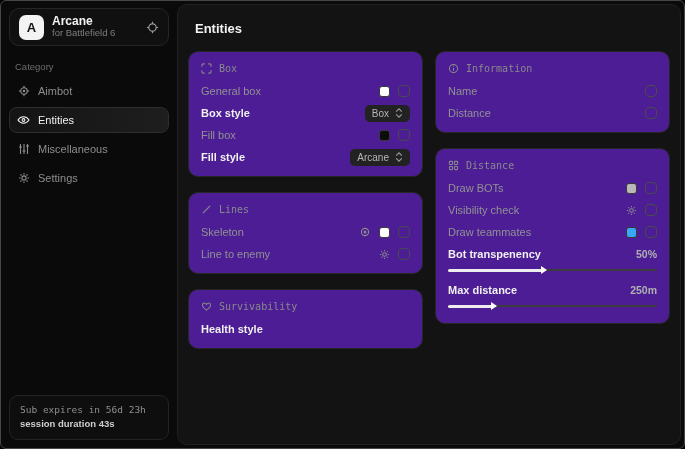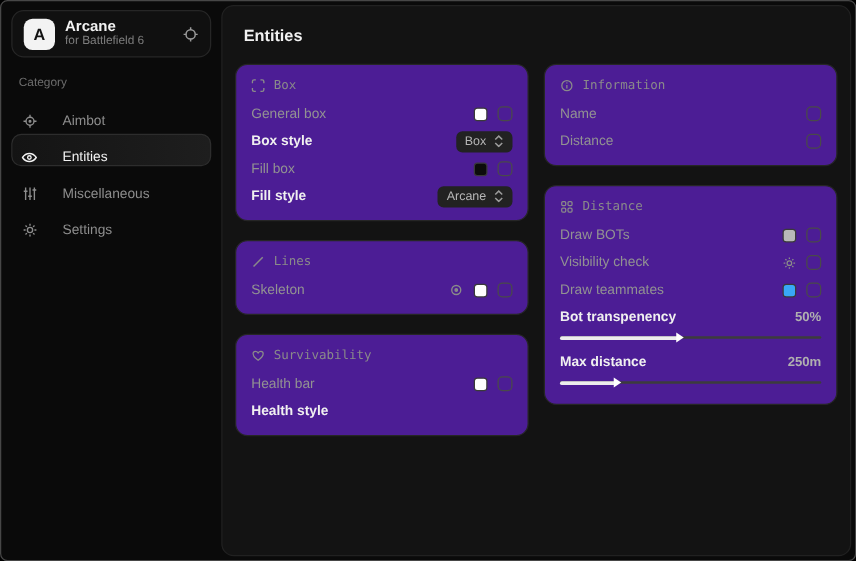--- a/index.html
+++ b/index.html
@@ -28,21 +28,21 @@
   }
   .happ { flex:1; line-height:1.15; }
   .hname { font-size:12px; font-weight:bold; color:#f2f2f2; }
   .hsub  { font-size:9.5px; color:#7e7e7e; }
   .hgear { color:#9a9a9a; display:flex; }
 
   .cat { margin:15px 0 6px 6px; font-size:9.5px; color:#6d6d6d; }
 
   .nav { display:flex; flex-direction:column; gap:3px; }
   .nitem {
-    height:26px; display:flex; align-items:flex-end; gap:20px;
+    height:26px; display:flex; align-items:center; gap:8px;
     padding:0 7px; border-radius:8px; border:1px solid transparent;
     color:#8d8d8d; font-size:11px; cursor:default;
   }
   .nitem.sel {
     background:linear-gradient(90deg,#141414,#1e1e1e);
     border-color:#2d2d2d; color:#f2f2f2;
   }
   .nicon { display:flex; width:13px; justify-content:center; }
 
   .spacer { flex:1; }
@@ -161,20 +161,24 @@
             <circle cx="6" cy="6" r="2.1"></circle>
               <path d="M6 .9v1.6M6 9.5v1.6M.9 6h1.6M9.5 6h1.6M2.4 2.4l1.1 1.1M8.5 8.5l1.1 1.1M9.6 2.4 8.5 3.5M3.5 8.5 2.4 9.6"></path>
           </svg>
         </span>
         <span class="nlabel">Settings</span>
       </div>
     </div>
 
     <div class="spacer"></div>
 
+    <div class="subcard">
+      <div class="subline1">Sub expires in 56d 23h</div>
+      <div class="subline2">session duration 43s</div>
+    </div>
   </div>
 
   <div class="main">
     <div class="title">Entities</div>
 
     <div class="cols">
 
       <div class="col">
 
         <div class="panel">
@@ -239,37 +243,42 @@
               <span class="rowicon">
                 <svg width="12" height="12" viewBox="0 0 12 12" stroke="currentColor" stroke-width="1.1" fill="none">
                     <circle cx="6" cy="6" r="3.6"></circle>
                     <circle cx="6" cy="6" r="1" fill="currentColor"></circle>
                   </svg>
               </span>
               <span class="swatch" style="background: rgb(255, 255, 255);"></span>
               <span class="checkbox"></span>
             </span>
           </div>
+          <div class="row">
+            <span class="lbl">Line to enemy</span>
+            <span class="ctrls">
+              <span class="rowicon">
+                <svg width="11" height="11" viewBox="0 0 12 12" stroke="currentColor" stroke-width="1.1" fill="none">
+                    <circle cx="6" cy="6" r="2"></circle>
+                    <path d="M6 1v1.5M6 9.5V11M1 6h1.5M9.5 6H11M2.5 2.5l1 1M8.5 8.5l1 1M9.5 2.5l-1 1M3.5 8.5l-1 1"></path>
+                  </svg>
+              </span>
+              <span class="checkbox"></span>
+            </span>
+          </div>
         </div>
 
         <div class="panel">
           <div class="phead">
             <span class="picon">
               <svg width="11" height="11" viewBox="0 0 12 12" stroke="currentColor" stroke-width="1.1" fill="none">
                 <path d="M6 10C3.2 8.1 1.6 6.2 1.6 4.4c0-1.2.9-2.2 2-2.2 1 0 1.9.6 2.4 1.5.5-.9 1.4-1.5 2.4-1.5 1.1 0 2 1 2 2.2C10.4 6.2 8.8 8.1 6 10Z"></path>
               </svg>
             </span>
             <span class="ptitle">Survivability</span>
-          </div>
-          <div class="row">
-            <span class="lbl">Health bar</span>
-            <span class="ctrls">
-              <span class="swatch" style="background: rgb(255, 255, 255);"></span>
-              <span class="checkbox"></span>
-            </span>
           </div>
           <div class="row">
             <span class="lbl bright">Health style</span>
           </div>
         </div>
 
       </div>
 
       <div class="col">
 

